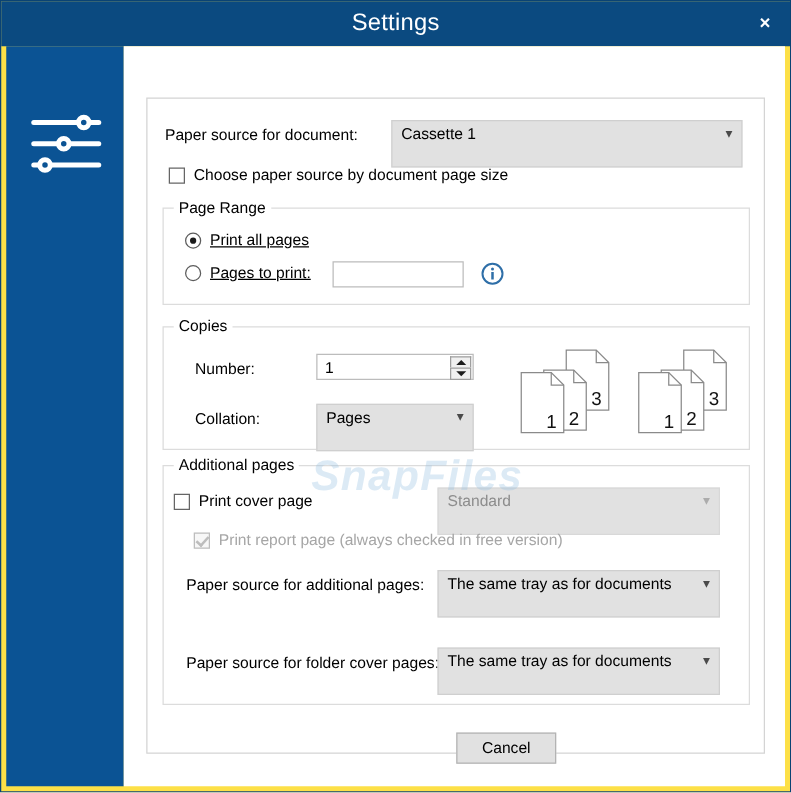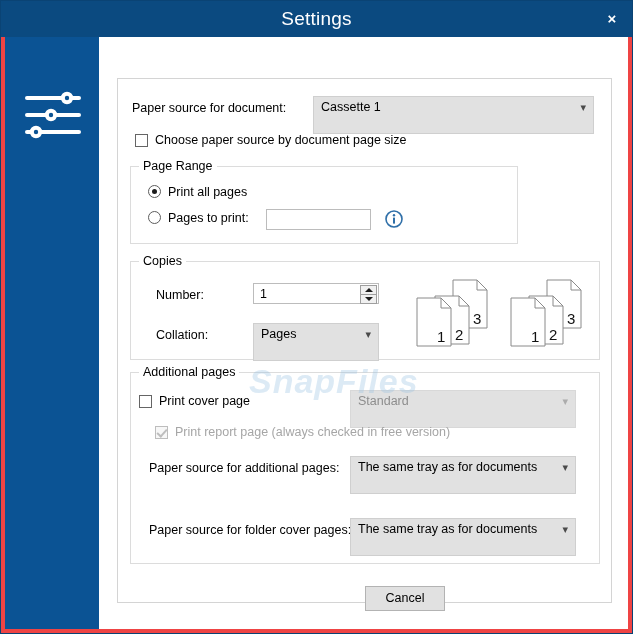--- a/index.html
+++ b/index.html
@@ -5,21 +5,21 @@
   * { box-sizing: border-box; }
   html, body {
     margin: 0; padding: 0;
     width: 633px; height: 634px;
     overflow: hidden;
     font-family: "Liberation Sans", sans-serif;
   }
   #app {
     position: relative;
     width: 633px; height: 634px;
-    background: #ef4444;
+    background: #fde047;
     border: 1px solid #0a4374;
   }
   
   #titlebar {
     position: absolute; left: 0; top: 0;
     width: 631px; height: 36px;
     background: #0b4a80;
   }
   #title-text {
     position: absolute; left: 0; top: 0;
@@ -139,21 +139,21 @@
   .cbox.checked::after {
     content: "";
     position: absolute; left: 3px; top: 0px;
     width: 4px; height: 8px;
     border: solid #bdbdbd;
     border-width: 0 2px 2px 0;
     transform: rotate(42deg);
   }
   .cb-wrap .cbtext { font-size: 12.5px; color: #000; white-space: nowrap; }
   .cb-wrap.disabled .cbtext { color: #a6a6a6; }
-  .rb-wrap { position: absolute; display: flex; cursor: pointer; }
+  .rb-wrap { position: absolute; display: flex; align-items: center; cursor: pointer; text-decoration: underline; }
   .rbox {
     width: 13px; height: 13px;
     border: 1px solid #5c5c5c;
     border-radius: 50%;
     background: #fff;
     margin-right: 7px;
     flex: none;
     position: relative;
   }
   .rbox.checked::after {
@@ -253,21 +253,21 @@
       <div class="combo" style="left:195px; top:17px; width:281px;">
         <span>Cassette 1</span>
         <span class="chev">▾</span>
       </div>
 
       <div class="cb-wrap" style="left:17px; top:54px;">
         <span class="cbox"></span>
         <span class="cbtext">Choose paper source by document page size</span>
       </div>
 
-      <div class="group" style="left:12px; top:87px; width:388px; height:78px;">
+      <div class="group" style="left:12px; top:87px; width:470px; height:78px;">
         <div class="group-title">Page Range</div>
 
         <div class="rb-wrap" style="left:17px; top:18px;">
           <span class="rbox checked"></span>
           <span class="rbtext">Print all pages</span>
         </div>
 
         <div class="rb-wrap" style="left:17px; top:44px;">
           <span class="rbox"></span>
           <span class="rbtext">Pages to print:</span>

